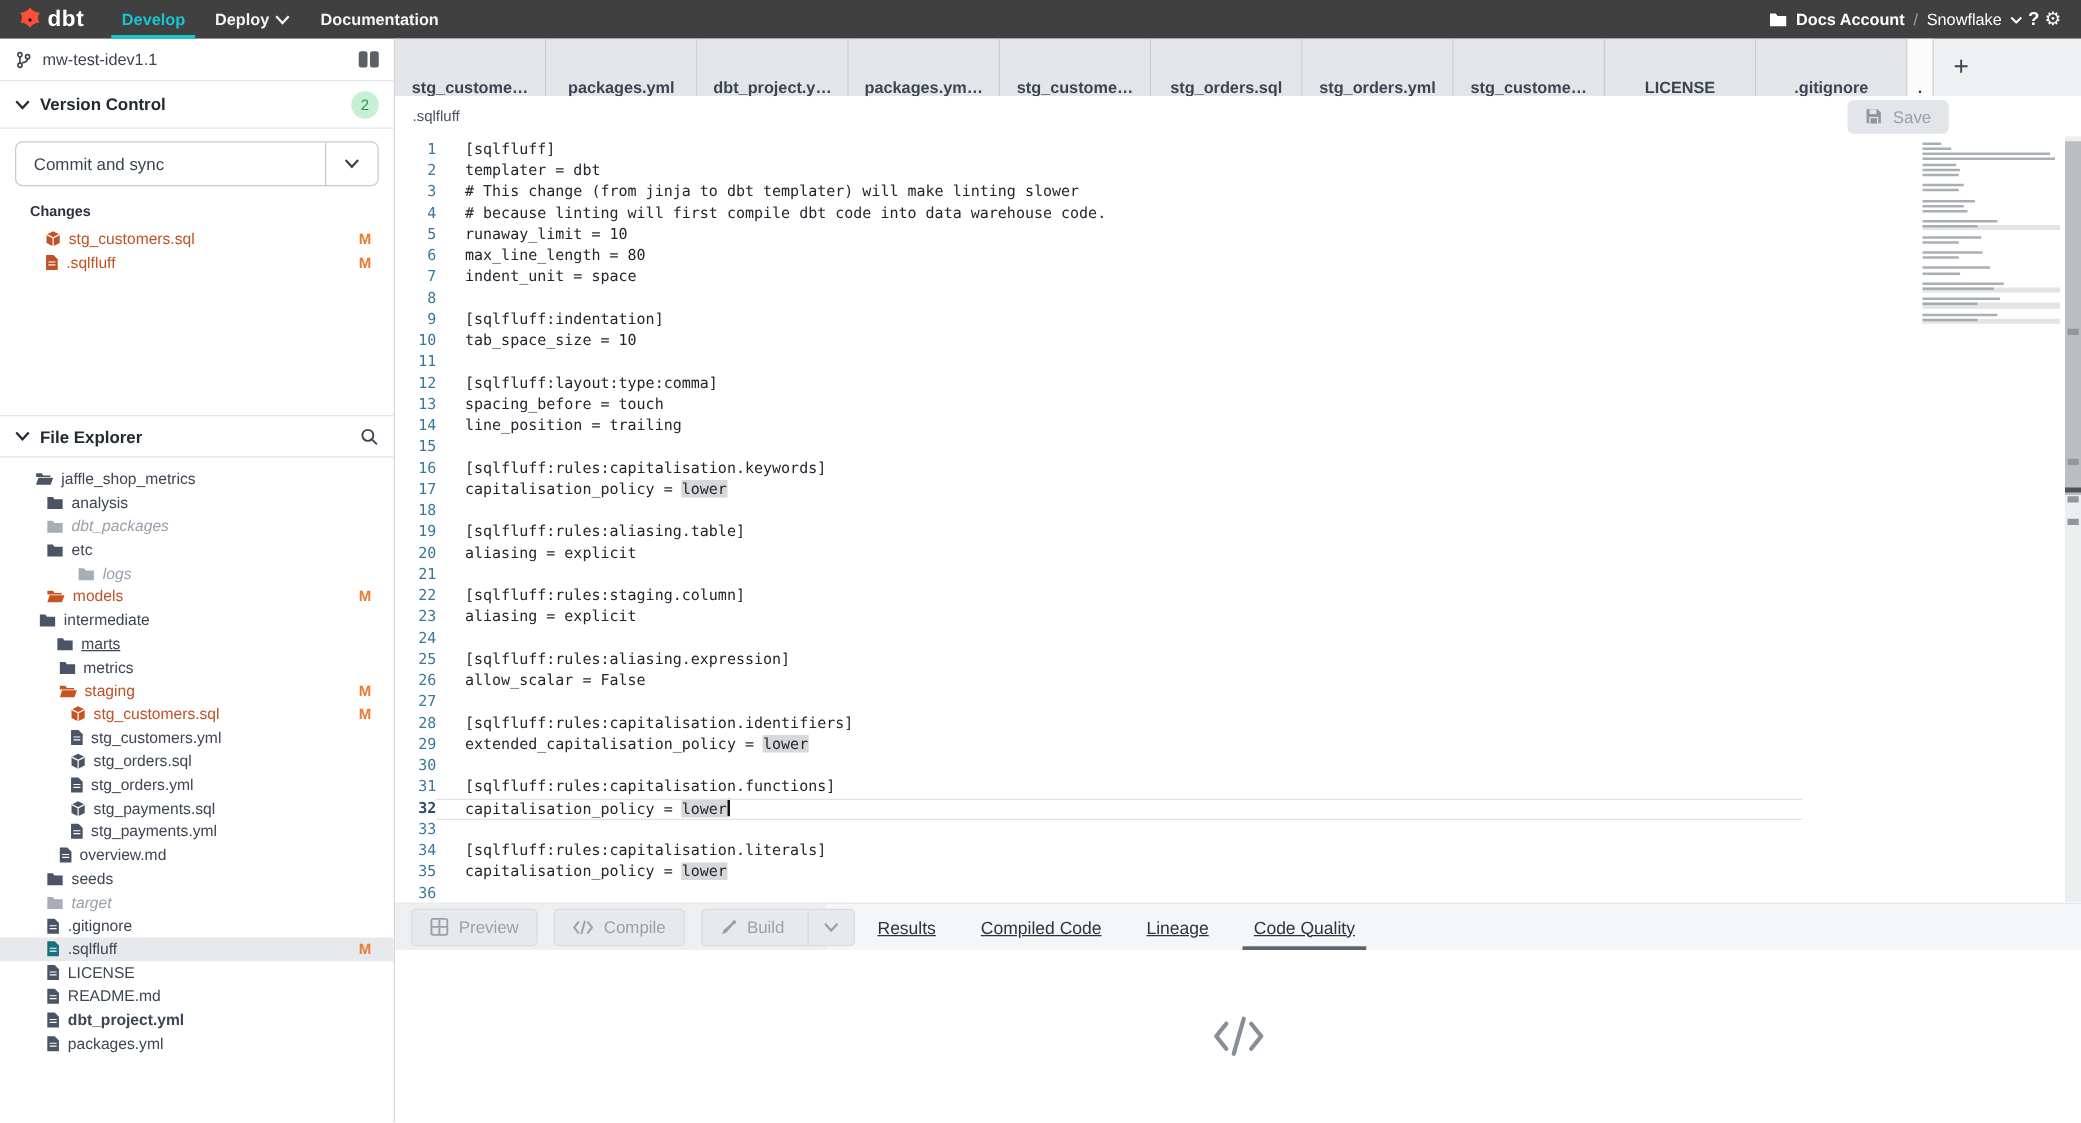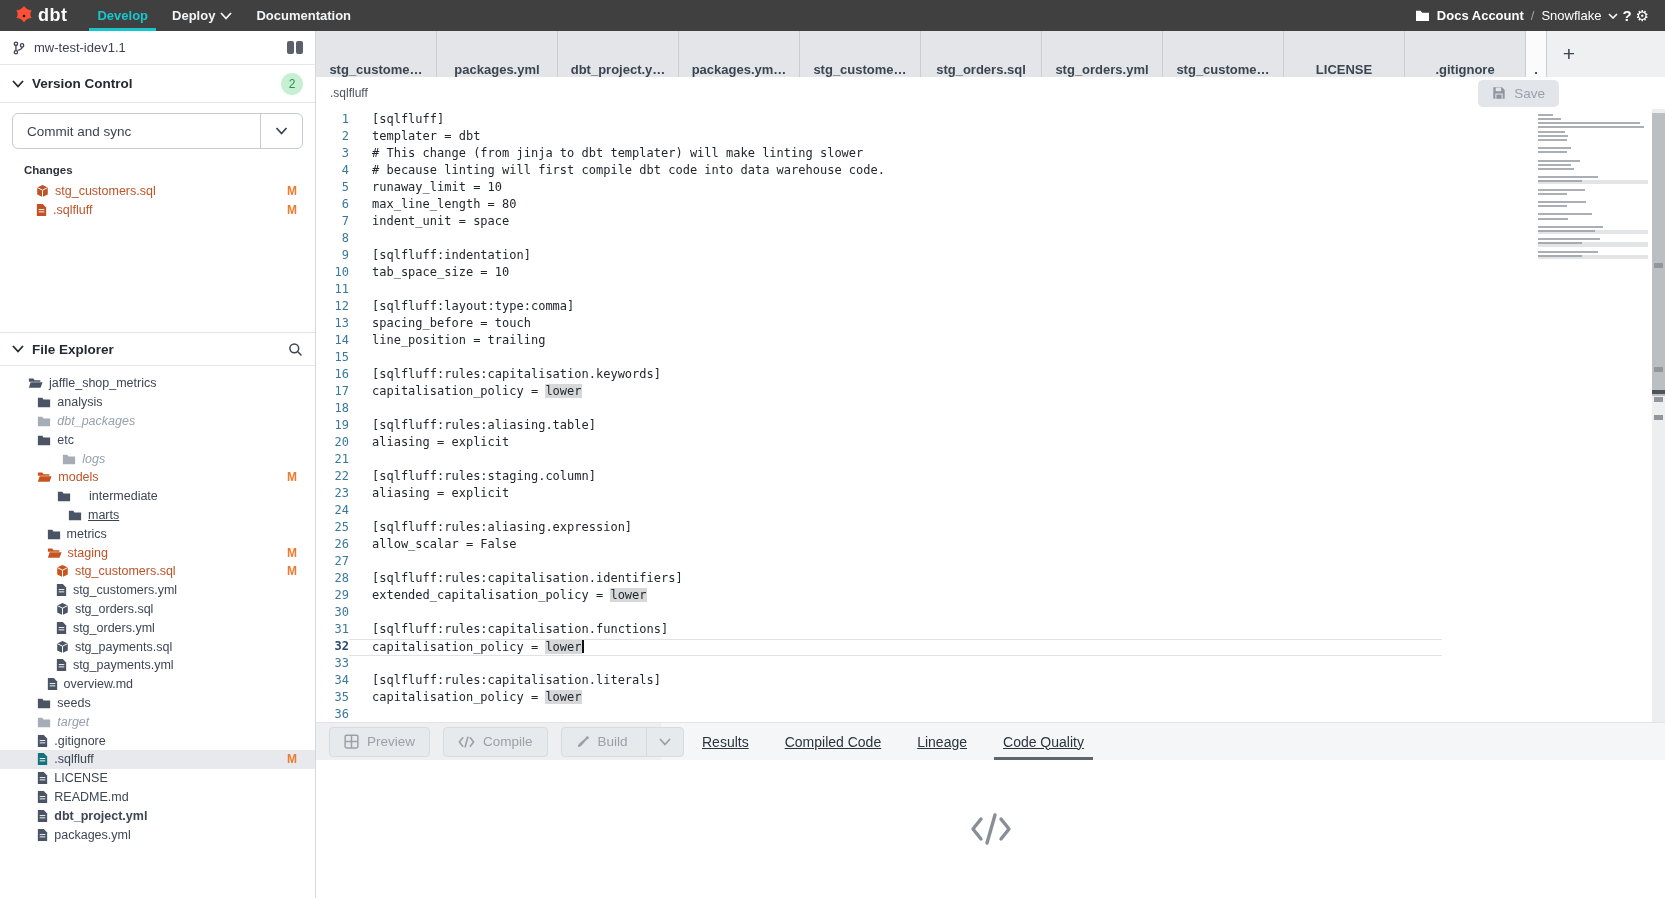--- a/index.html
+++ b/index.html
@@ -266,29 +266,29 @@
         <div class="tree-row modified" style="padding-left: 37.3px;">
           <span class="ticon">
             <svg width="15" height="12" viewBox="0 0 17 13">
               <path d="M1 12V1.5h5l1.5 2H14V5H1z" fill="#c9531f"></path>
               <path d="M3 5.6h13.5L14.2 12H1z" fill="#c9531f"></path>
             </svg>
           </span>
           <span>models</span>
           <span class="m-badge">M</span>
         </div>
-        <div class="tree-row" style="padding-left: 57px; gap: 12px;">
+        <div class="tree-row" style="padding-left: 31px;">
           <span class="ticon">
             <svg width="14" height="12" viewBox="0 0 16 13">
               <path d="M1 1.5h5l1.5 2H15v9H1z" fill="#4a5464"></path>
             </svg>
           </span>
           <span>intermediate</span>
         </div>
-        <div class="tree-row" style="padding-left: 68px; text-decoration: underline;">
+        <div class="tree-row" style="padding-left: 45px; text-decoration: underline;">
           <span class="ticon">
             <svg width="14" height="12" viewBox="0 0 16 13">
               <path d="M1 1.5h5l1.5 2H15v9H1z" fill="#4a5464"></path>
             </svg>
           </span>
           <span>marts</span>
         </div>
         <div class="tree-row" style="padding-left: 46.6px;">
           <span class="ticon">
             <svg width="14" height="12" viewBox="0 0 16 13">

